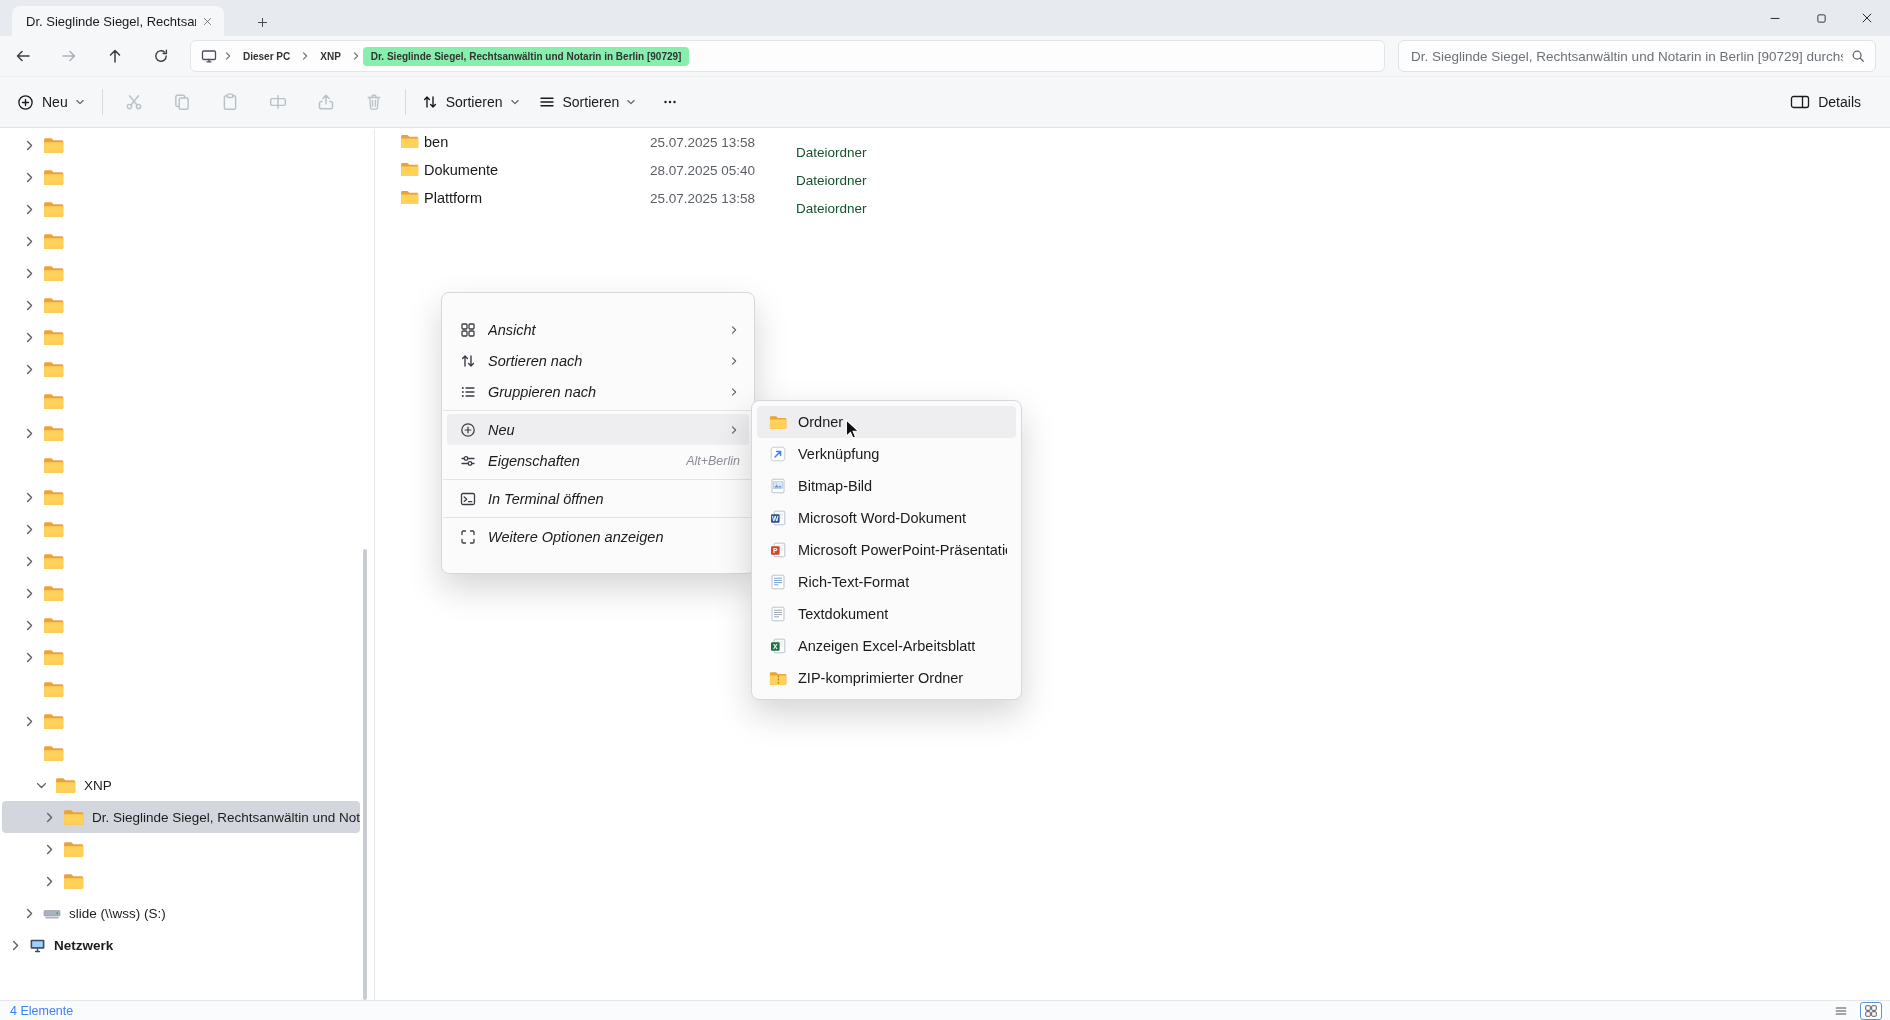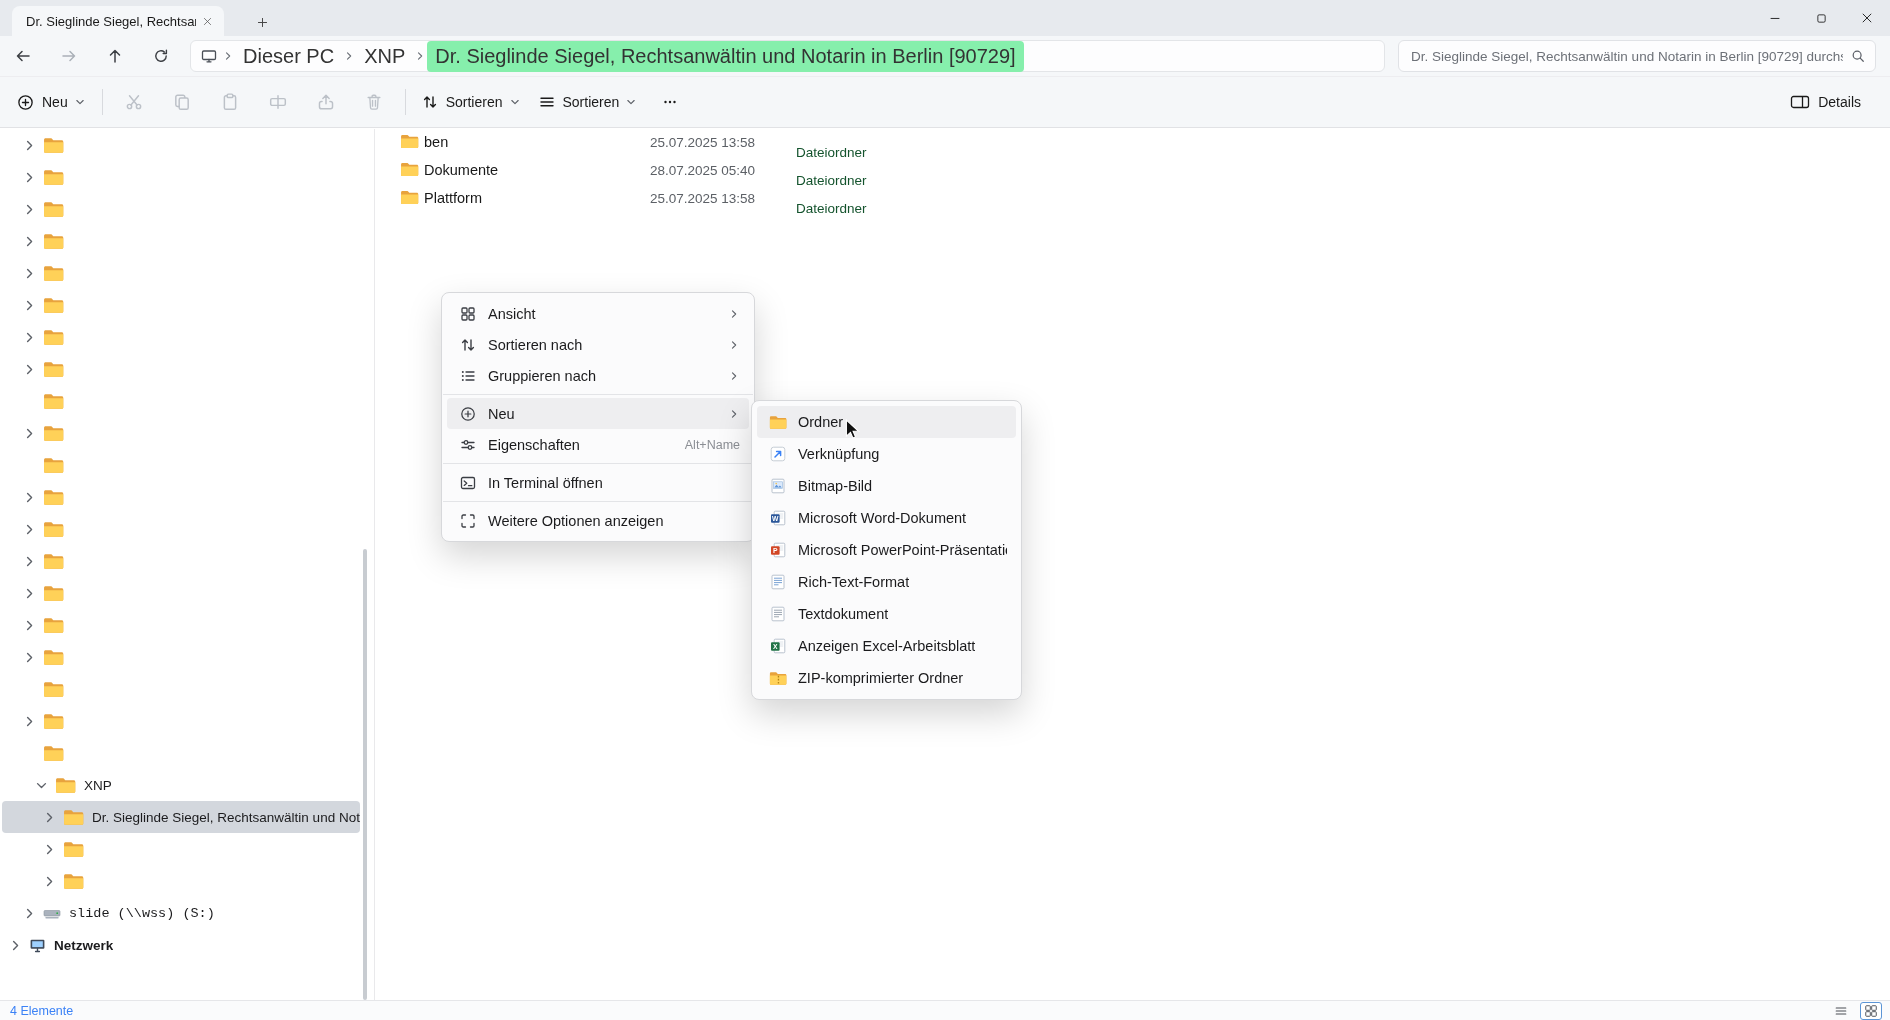--- a/index.html
+++ b/index.html
@@ -20,21 +20,21 @@
   .tab-close{width:22px;height:22px;display:flex;align-items:center;justify-content:center;border-radius:4px;color:#555;}
   .newtab{position:absolute;left:250px;top:10px;width:24px;height:24px;display:flex;align-items:center;justify-content:center;border-radius:4px;color:#444;}
   .wincontrols{position:absolute;right:0;top:0;height:36px;display:flex;}
   .winbtn{width:46px;height:36px;display:flex;align-items:center;justify-content:center;color:#222;}
 
   
   .navbar{position:absolute;left:0;top:36px;right:0;height:40px;background:#f5f7f9;display:flex;align-items:center;}
   .navbtns{display:flex;align-items:center;margin-left:4px;}
   .navbtn{width:38px;height:34px;display:flex;align-items:center;justify-content:center;border-radius:4px;color:#3c3f44;margin-right:8px;}
   .navbtn.dis{color:#aab0b8;}
-  .addressbar{position:absolute;left:190px;top:4px;width:1195px;height:32px;background:#fdfdfe;border:1px solid #e3e5e8;border-radius:6px;display:flex;align-items:center;padding:0 10px;font-size:20px;color:#333;}
+  .addressbar{position:absolute;left:190px;top:4px;width:1195px;height:32px;background:#fdfdfe;border:1px solid #e3e5e8;border-radius:6px;display:flex;align-items:center;padding:0 10px;font-size:10px;color:#333;font-weight:bold;}
   .crumb{padding:4px 8px;border-radius:4px;white-space:nowrap;}
   .crumb-hl{background:#86efac;}
   .crumb-sep{color:#6a6f76;margin:0 1px;}
   .pcico{color:#4a4f57;margin-right:4px;}
   .searchbox{position:absolute;left:1398px;top:4px;width:478px;height:32px;background:#fdfdfe;border:1px solid #e0e2e6;border-radius:6px;display:flex;align-items:center;padding:0 10px 0 12px;}
   .searchbox input{flex:1;border:none;outline:none;background:transparent;font-family:inherit;font-size:13.5px;color:#555;min-width:0;}
   .searchbox input::placeholder{color:#6d7178;opacity:1;}
   .search-ic{color:#5a5e66;margin-left:8px;flex:none;}
 
   
@@ -49,42 +49,42 @@
   .tb-spacer{flex:1;}
   .tb-details{margin-right:14px;}
 
   
   .sidebar{position:absolute;left:0;top:129px;width:374px;height:871px;background:#fff;overflow:hidden;}
   .vsep{position:absolute;left:374px;top:129px;width:1px;height:871px;background:#e9e9eb;}
   .tree-row{height:32px;display:flex;align-items:center;margin:0 14px 0 2px;border-radius:4px;font-size:13.5px;color:#1c1c1e;}
   .tree-row .tchev{width:15px;height:15px;color:#5d6168;margin-right:6px;flex:none;}
   .tree-row .tico{margin-right:8px;flex:none;}
   .tree-row .tlbl{white-space:nowrap;overflow:hidden;}
-  .lvl1{padding-left:20px;font-family:Liberation Mono, monospace;}
+  .lvl1{padding-left:20px;}
   .lvl2{padding-left:32px;}
   .lvl3{padding-left:40px;}
   .lvl0{padding-left:6px;}
   .tree-row.selected{background:#d3d7dd;}
   .sb-thumb{position:absolute;left:363px;top:420px;width:4px;height:451px;background:#c8ccd1;border-radius:2px;}
 
   
   .main{position:absolute;left:375px;top:129px;right:0;height:871px;background:#fff;}
   .fl-header{position:relative;height:27px;font-size:13.5px;color:#50545b;}
   .fl-header .hl{position:absolute;top:7px;white-space:nowrap;}
   .hsep{position:absolute;top:5px;width:1px;height:18px;background:#e6e7ea;}
   .sortcaret{position:absolute;left:46px;top:-2px;color:#6a6f76;}
   .fl-row{position:relative;height:28px;}
   .fl-row .fico{position:absolute;left:25px;top:5px;}
   .fl-row .c-name{position:absolute;left:49px;top:5px;font-size:14.5px;color:#191919;white-space:nowrap;}
   .fl-row .c-date{position:absolute;left:275px;top:6px;font-size:13.5px;color:#5c6066;white-space:nowrap;}
   .fl-row .c-type{position:absolute;left:421px;top:16px;font-size:13.5px;color:#14532d;white-space:nowrap;}
   .fl-row .c-size{position:absolute;left:538px;top:6px;font-size:13.5px;color:#5c6066;}
 
   
-  .ctxmenu{position:absolute;left:441px;top:292px;width:314px;background:#fbfbfc;border:1px solid #d7d8db;border-radius:8px;box-shadow:0 14px 34px rgba(0,0,0,.17);padding:5px 0;z-index:40;}
+  .ctxmenu{position:absolute;left:441px;top:292px;width:314px;background:#fbfbfc;border:1px solid #d7d8db;border-radius:8px;box-shadow:0 14px 34px rgba(0,0,0,.17);padding:21px 0;z-index:40;font-style:italic;}
   .submenu{position:absolute;left:751px;top:400px;width:271px;background:#fbfbfc;border:1px solid #d7d8db;border-radius:8px;box-shadow:0 14px 34px rgba(0,0,0,.17);padding:5px 0;z-index:50;}
   .cm-item{height:31px;display:flex;align-items:center;margin:0 5px;padding:0 9px 0 12px;border-radius:4px;font-size:14.5px;color:#1b1b1d;}
   .submenu .cm-item{height:32px;}
   .cm-item.hover{background:#eeeef0;}
   .cm-item .mi{width:18px;height:18px;margin-right:11px;color:#3b3e44;flex:none;display:flex;align-items:center;justify-content:center;}
   .cm-item .cm-lbl{white-space:nowrap;overflow:hidden;}
   .cm-arrow{margin-left:auto;color:#5d6168;flex:none;}
   .cm-short{margin-left:auto;color:#8b8e94;font-size:12.5px;}
   .cm-sep{height:1px;background:#e3e4e7;margin:3px 1px;}
 
@@ -762,21 +762,21 @@
           <use href="#i-chev-right"></use>
         </svg>
   </div>
   <div class="cm-item">
     <span class="mi">
           <svg class="ic i16">
             <use href="#i-properties"></use>
           </svg>
         </span>
     <span class="cm-lbl">Eigenschaften</span>
-    <span class="cm-short">Alt+Name</span>
+    <span class="cm-short">Alt+Berlin</span>
   </div>
   <div class="cm-sep"></div>
   <div class="cm-item">
     <span class="mi">
           <svg class="ic i16">
             <use href="#i-terminal"></use>
           </svg>
         </span>
     <span class="cm-lbl">In Terminal öffnen</span>
   </div>

